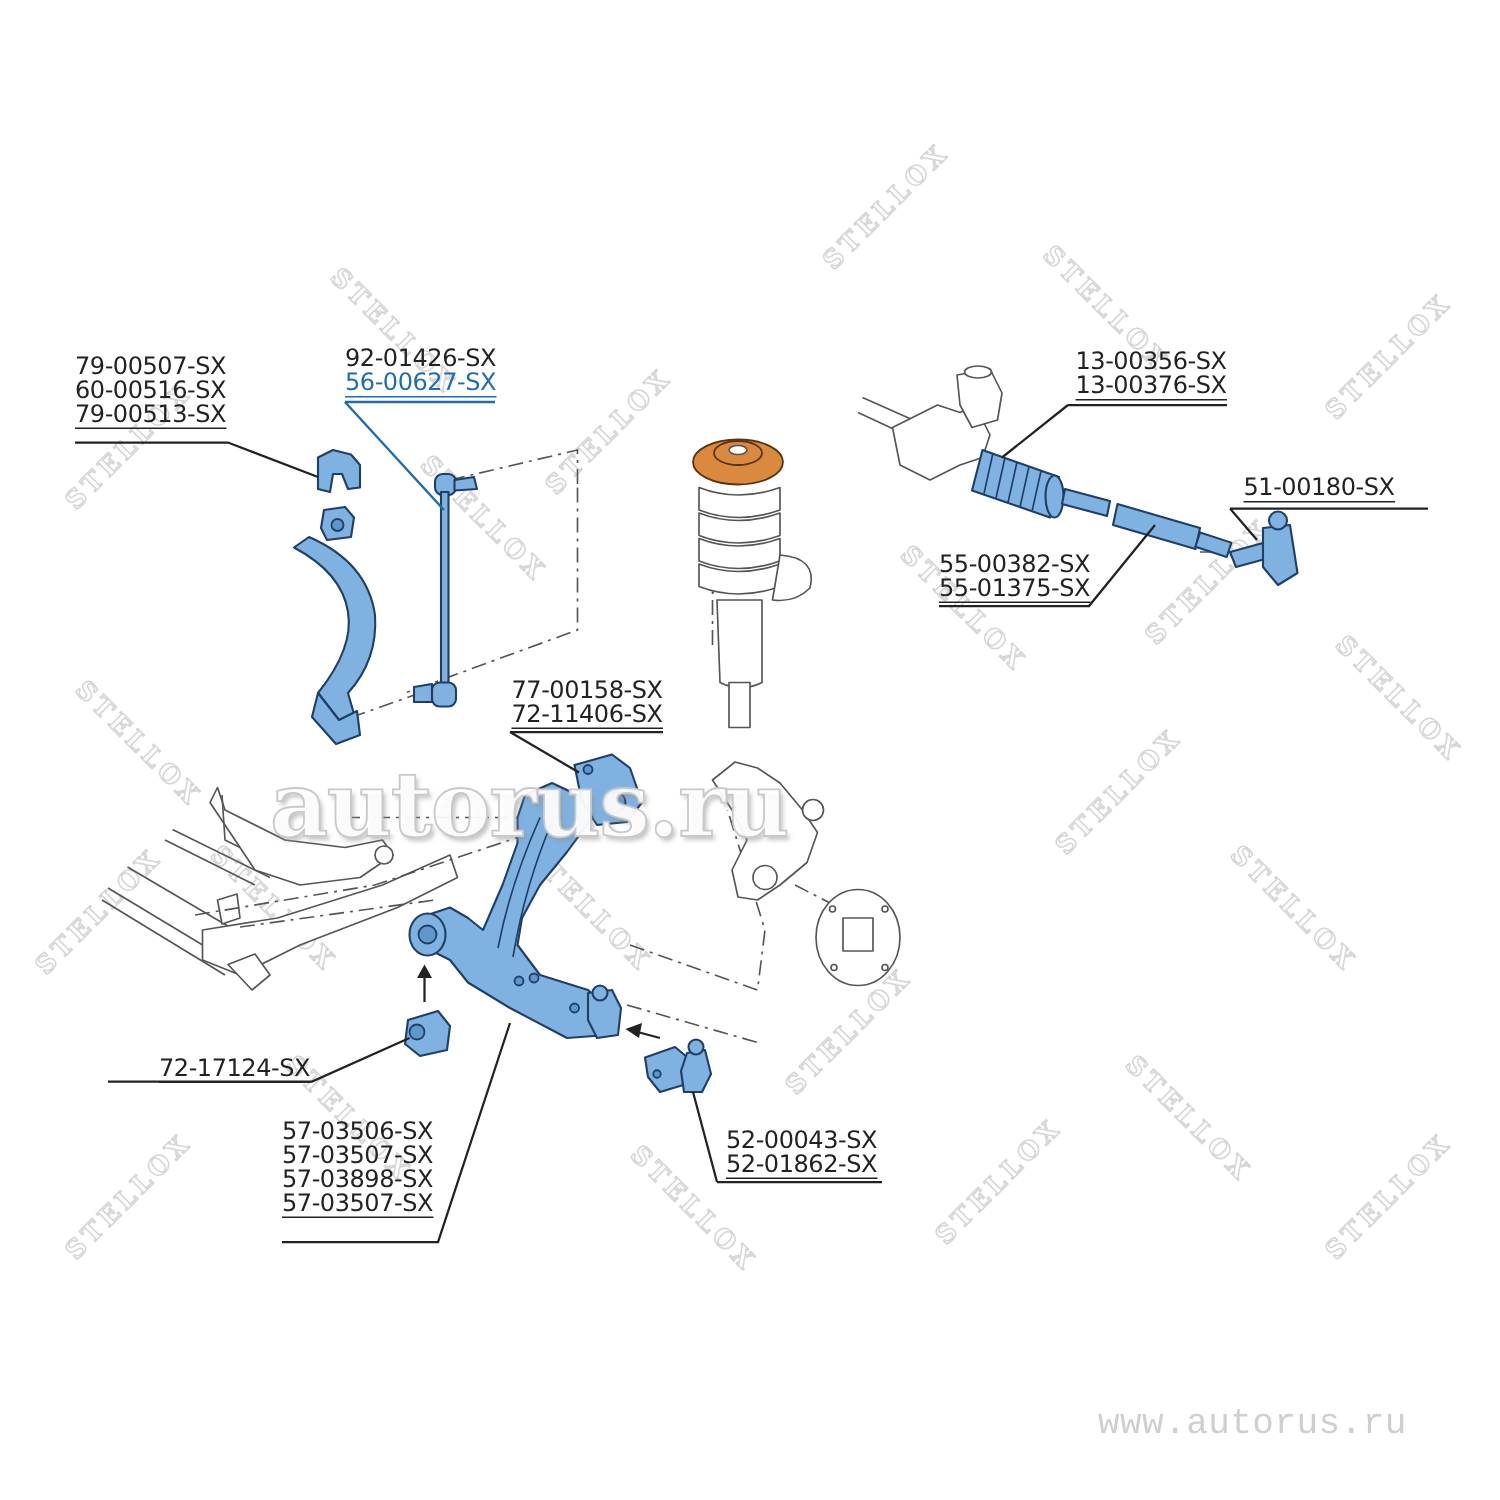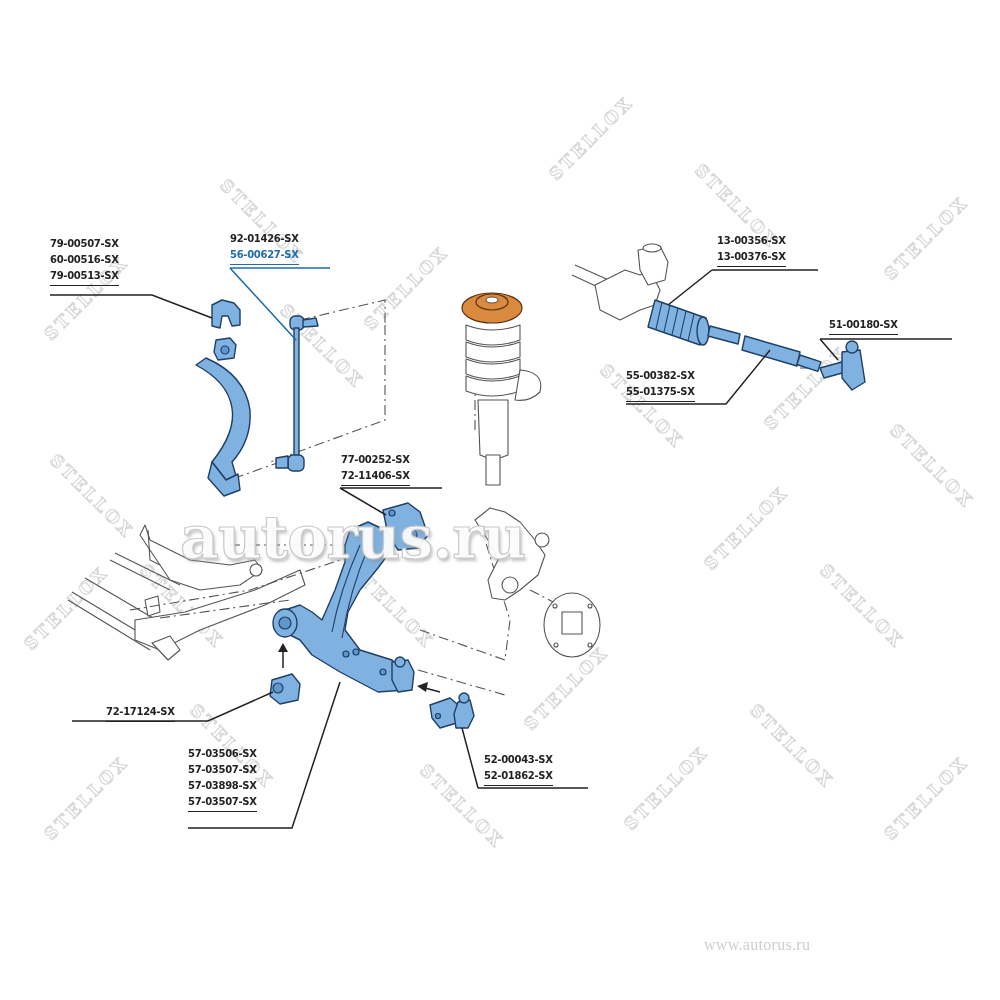--- a/index.html
+++ b/index.html
@@ -12,37 +12,37 @@
       font-weight: bold;
       font-size: 17px;
       letter-spacing: 3px;
       color: #ffffff;
       -webkit-text-stroke: 1px #d6d6d6;
       text-shadow: 0 0 1px #e2e2e2;
       white-space: nowrap;
       transform-origin: left top;
     }
     .drawing { position: absolute; left: 0; top: 0; }
-    .label-group { position: absolute; font-family: "DejaVu Sans", sans-serif; font-size: 10px; line-height: 16px; color: #222222; letter-spacing: -0.3px; font-weight: bold; }
+    .label-group { position: absolute; font-family: "DejaVu Sans", sans-serif; font-size: 16px; line-height: 16px; color: #222222; letter-spacing: -0.3px; }
     .label-group .pn { display: block; white-space: nowrap; }
     .label-group .pn.link { color: #1f6cb0; }
     .label-group .pn.last { border-bottom: 1.6px solid #222222; padding-bottom: 1px; }
     .label-group .pn.link.last { border-bottom-color: #1f6cb0; }
     .big-wm {
       position: absolute; left: 180px; top: 458px;
       font-family: "DejaVu Serif", serif; font-weight: bold; font-size: 60px; letter-spacing: -1px;
       color: rgba(255,255,255,0.92);
       -webkit-text-stroke: 1.2px #c9c9c9;
       text-shadow: 2px 3px 3px rgba(150,150,150,0.55);
       white-space: nowrap;
       margin-top: 44px;
     }
     .footer-url {
-      position: absolute; left: 704px; top: 936px;
-      font-family: Liberation Serif, serif; font-size: 16px; color: #cfcfcf; letter-spacing: 0.3px;
+      position: absolute; left: 732px; top: 936px;
+      font-family: Liberation Mono, monospace; font-size: 24px; color: #cfcfcf; letter-spacing: 0.3px;
     }
   </style>
 </head>
 <body>
 
 <div class="canvas">
 
   <div class="wm-layer">
     <span class="wm-stellox" style="left:40px;top:330px;transform:rotate(-45deg);">STELLOX</span>
     <span class="wm-stellox" style="left:230px;top:175px;transform:rotate(45deg);">STELLOX</span>
@@ -234,21 +234,21 @@
     <span class="pn">60-00516-SX</span>
     <span class="pn last">79-00513-SX</span>
   </div>
 
   <div class="label-group" style="left:230px;top:231px;">
     <span class="pn">92-01426-SX</span>
     <span class="pn link last">56-00627-SX</span>
   </div>
 
   <div class="label-group" style="left:341px;top:452px;">
-    <span class="pn">77-00252-SX</span>
+    <span class="pn">77-00158-SX</span>
     <span class="pn last">72-11406-SX</span>
   </div>
 
   <div class="label-group" style="left:717px;top:233px;">
     <span class="pn">13-00356-SX</span>
     <span class="pn last">13-00376-SX</span>
   </div>
 
   <div class="label-group" style="left:829px;top:317px;">
     <span class="pn last">51-00180-SX</span>

